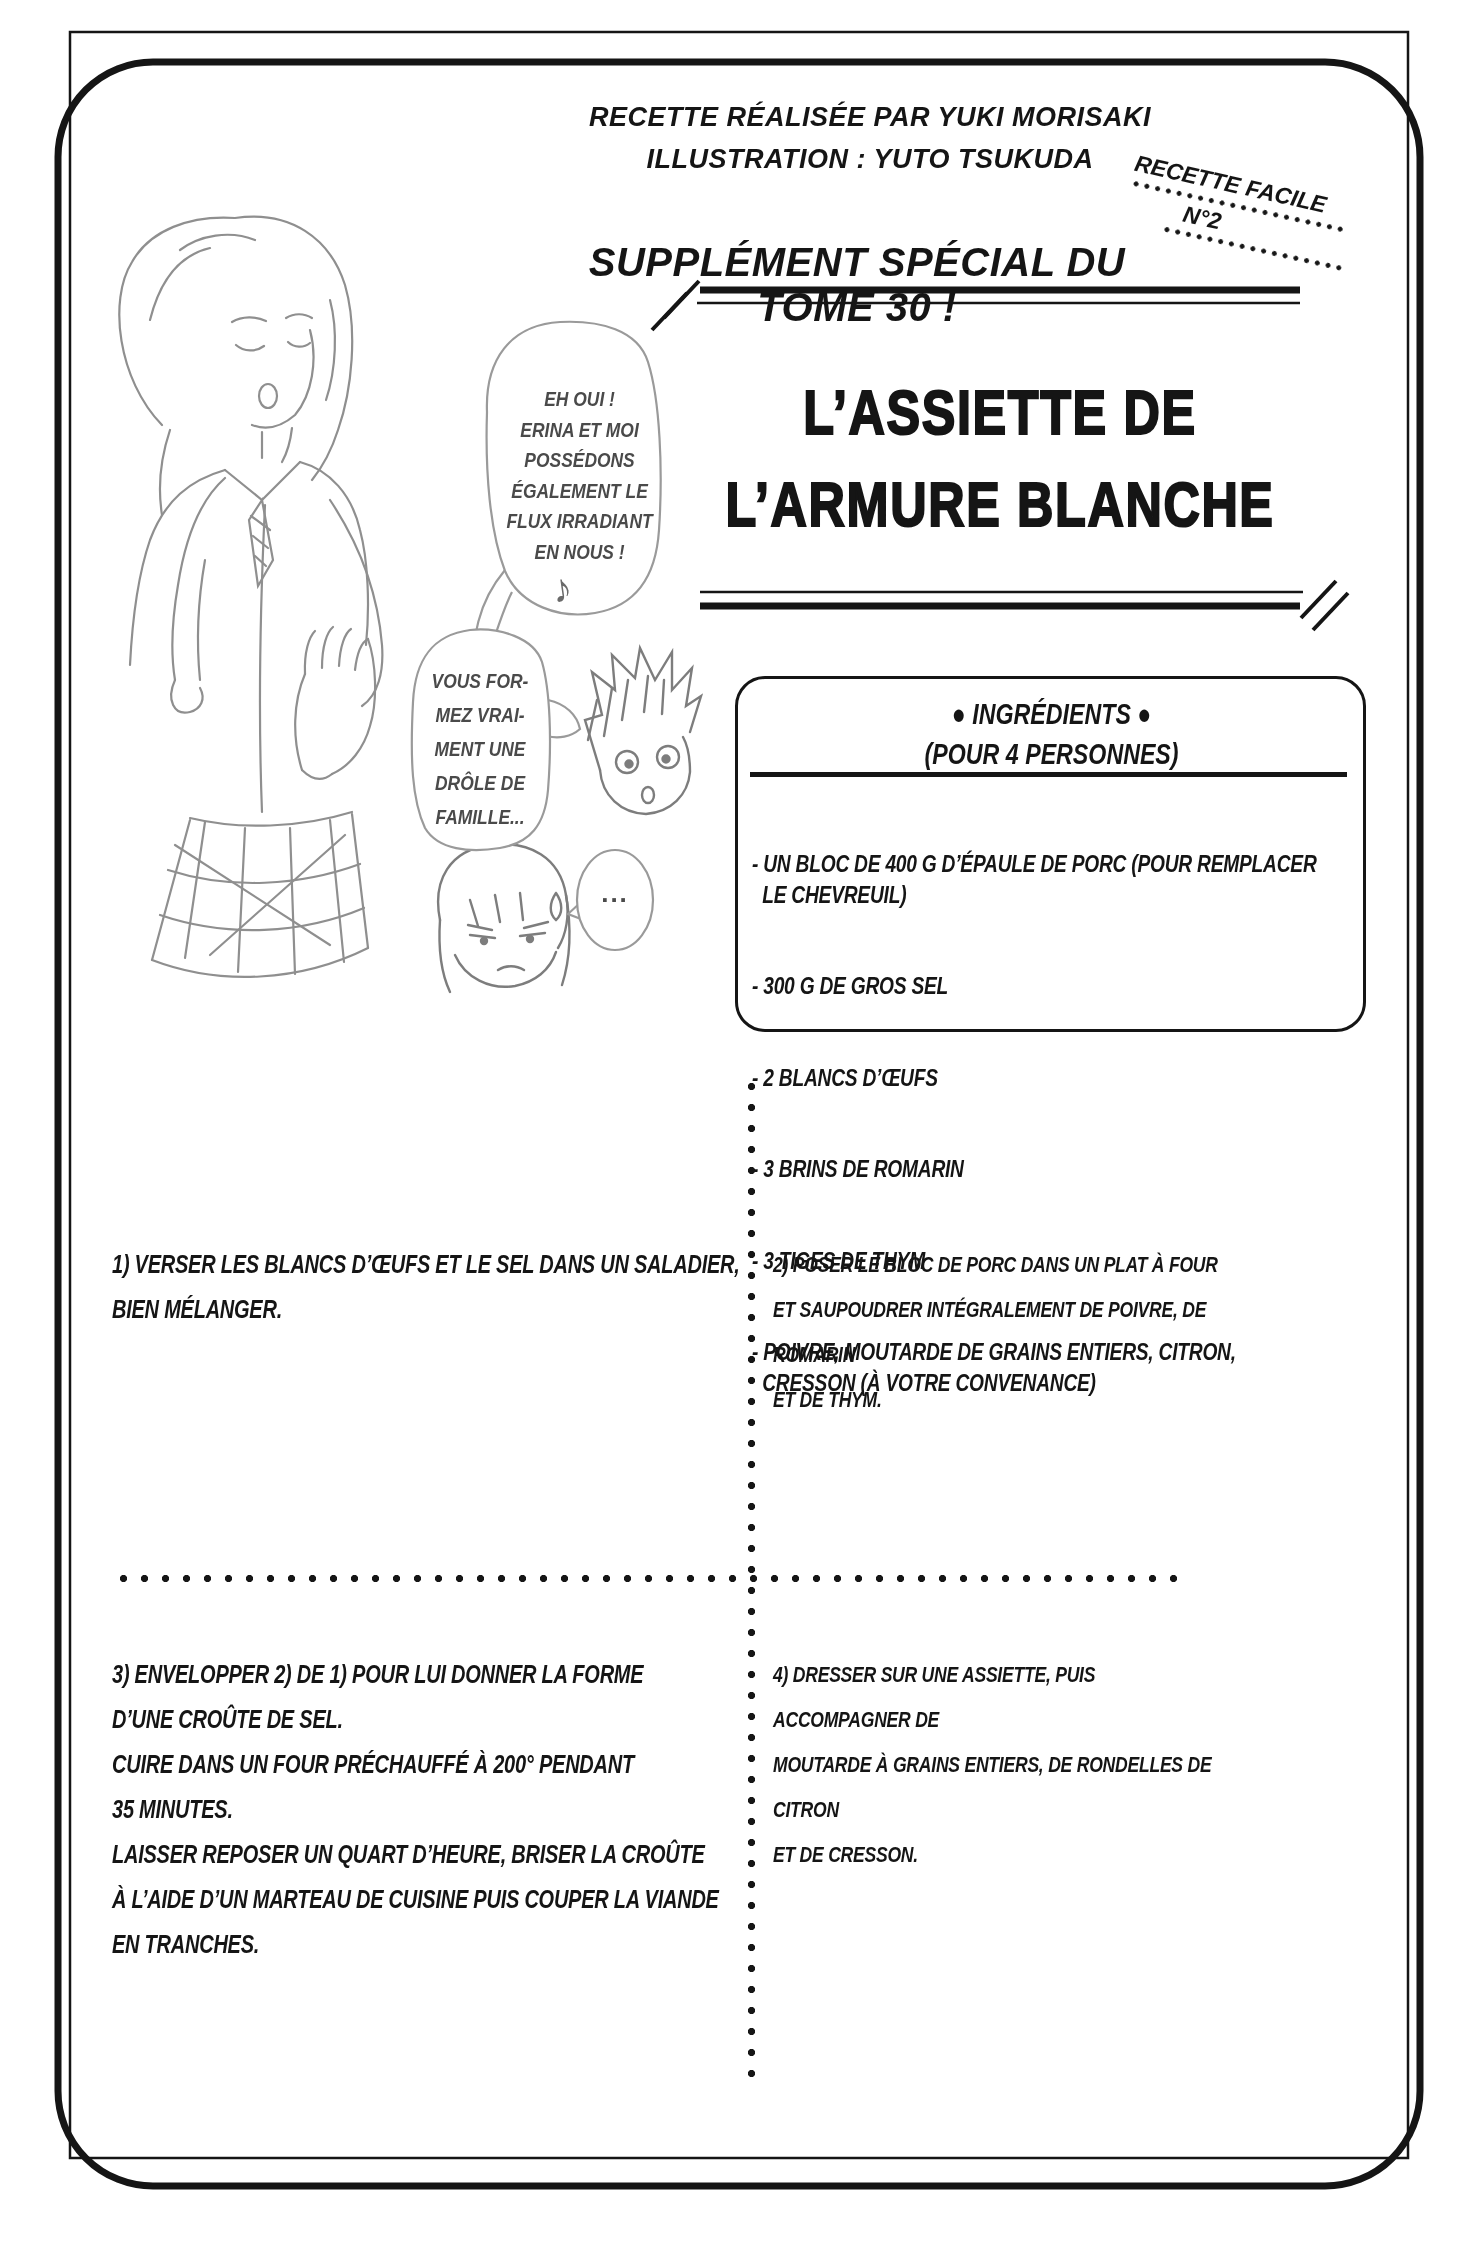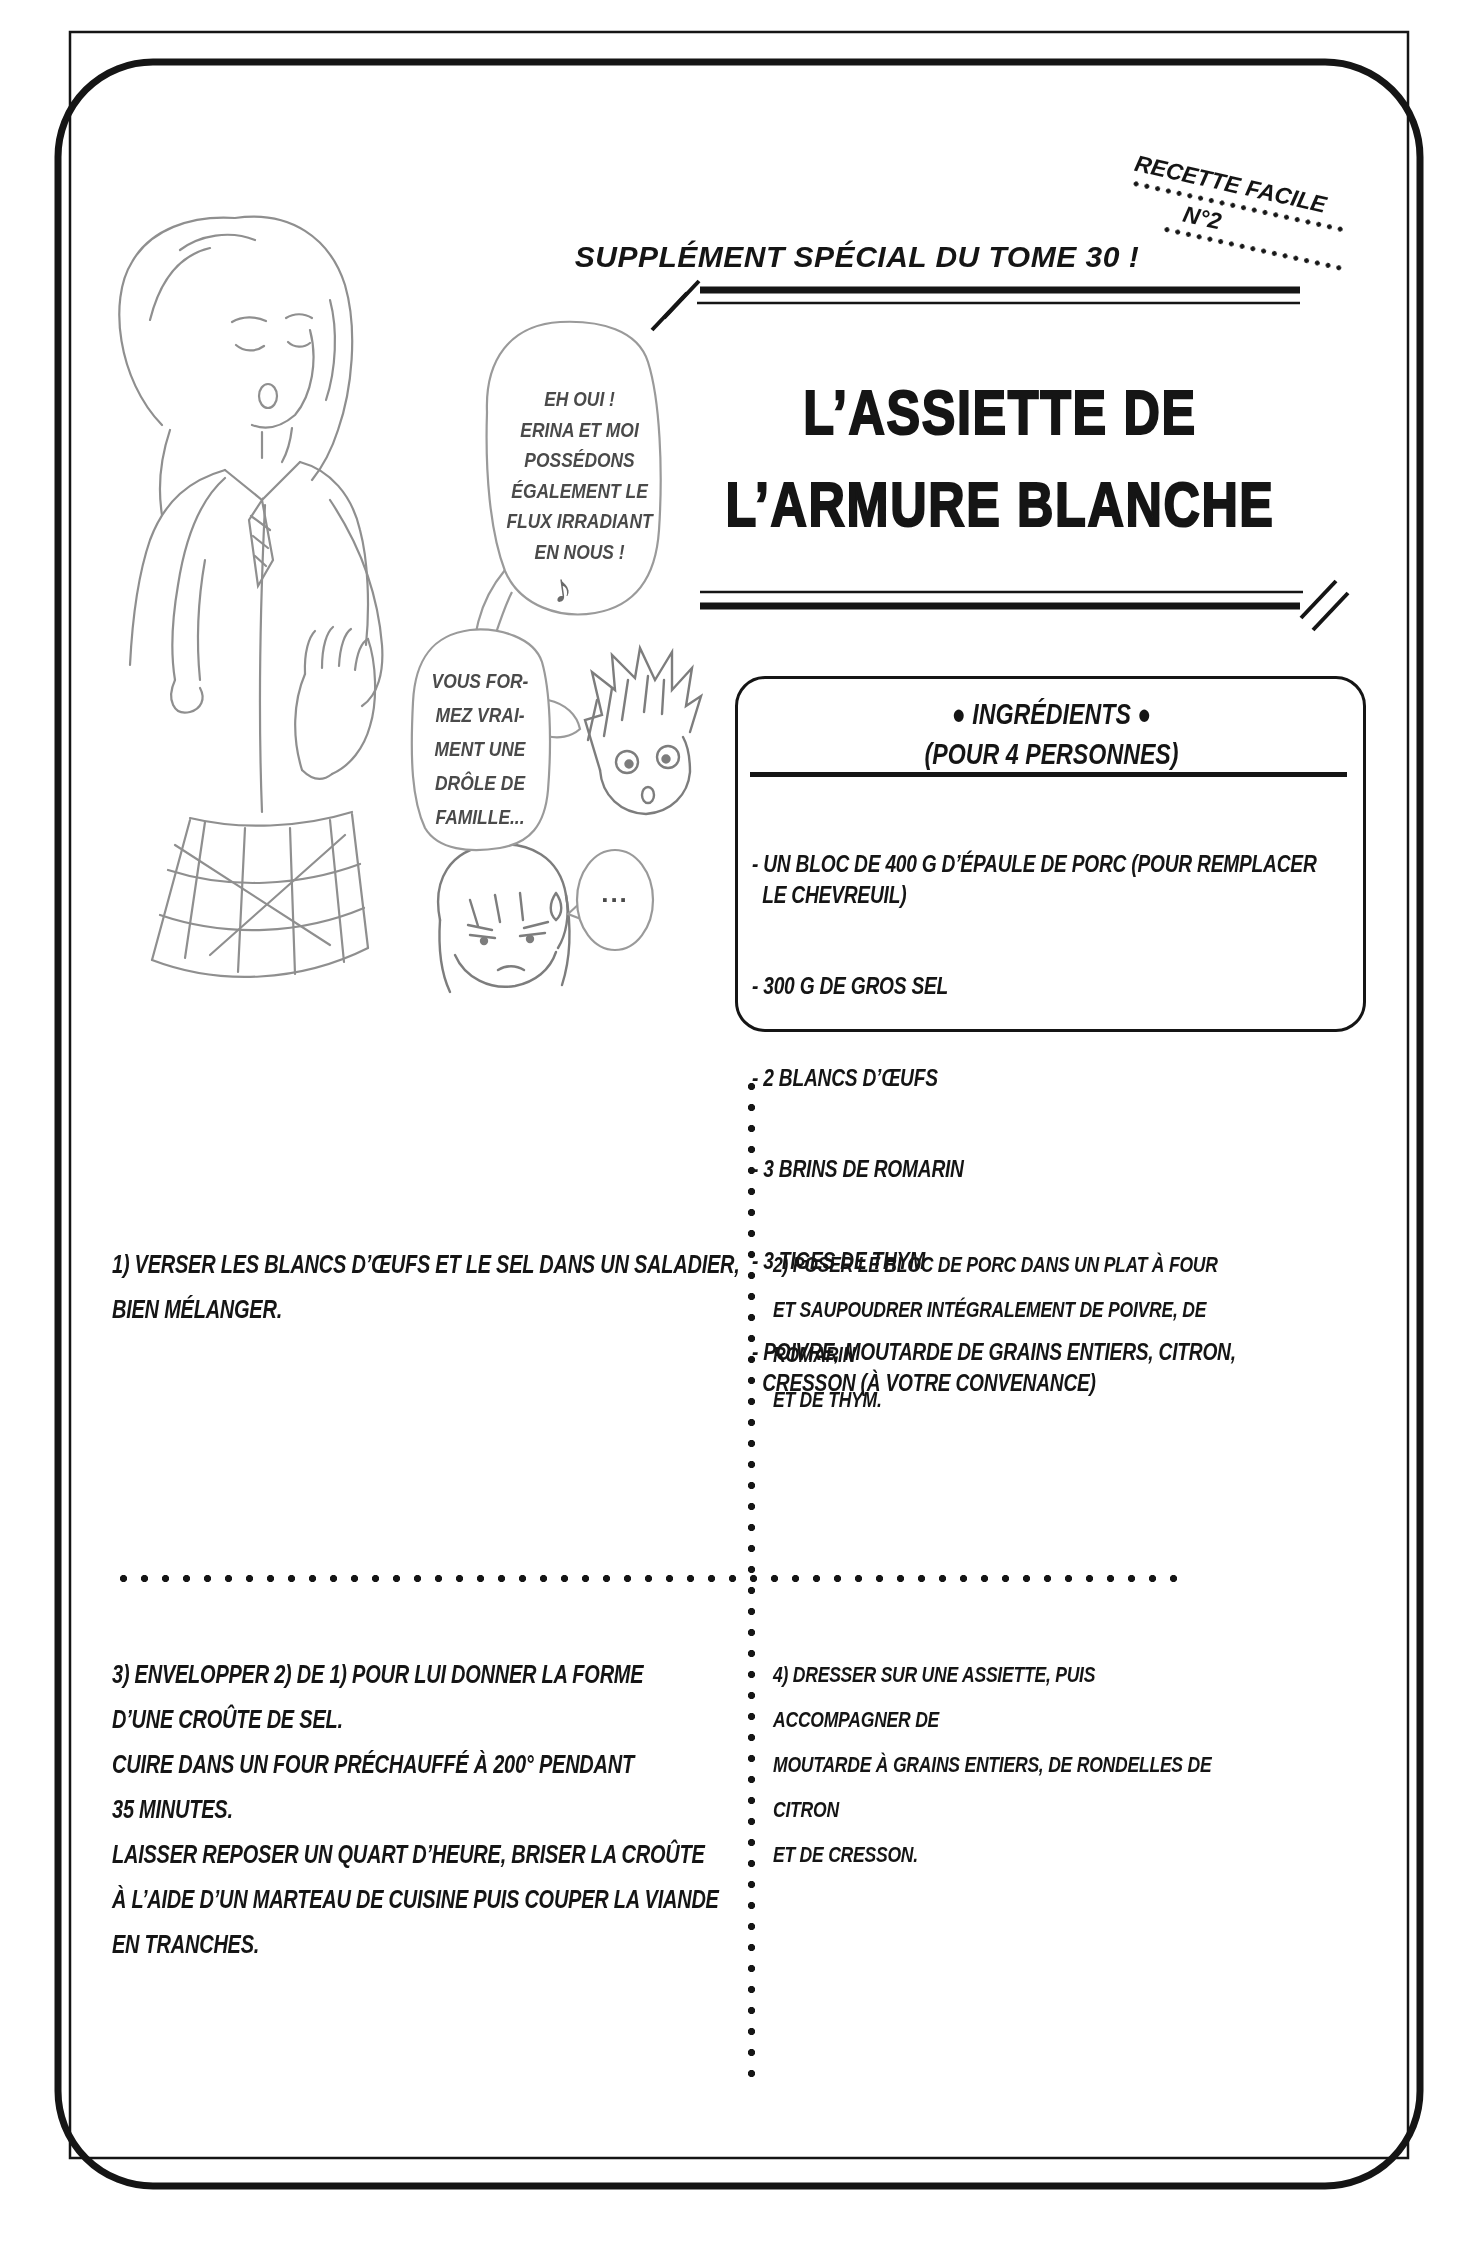--- a/index.html
+++ b/index.html
@@ -7,21 +7,21 @@
         font-family:"Liberation Sans",sans-serif;color:#151515;overflow:hidden;margin:0 auto;}
   .abs{position:absolute;}
   .comic{font-style:italic;font-weight:bold;}
   .pre{white-space:pre-wrap;}
   .ctr{text-align:center;}
   .cx{transform-origin:0 0;}
   .sx80{transform:scaleX(.80);}
   .sx78{transform:scaleX(.78);}
   .sx85{transform:scaleX(.85);}
   .credits{font-size:27px;line-height:42px;letter-spacing:.5px;}
-  .supp{font-size:30px;letter-spacing:.5px;}
+  .supp{font-size:40px;letter-spacing:.5px;}
   .badge{transform:rotate(12.5deg);transform-origin:0 0;font-size:23px;}
   .dotrow{background-image:radial-gradient(circle,#161616 2.1px,rgba(0,0,0,0) 2.6px);
           background-size:11px 7px;background-repeat:repeat-x;height:7px;}
   .title{font-size:63px;line-height:92px;font-weight:bold;letter-spacing:2px;
          -webkit-text-stroke:2.2px #151515;}
   .ingbox{border:3.5px solid #151515;border-radius:30px;}
   .inghead{font-size:29px;line-height:40px;}
   .inglist{font-size:24px;line-height:30.5px;letter-spacing:-.3px;}
   .step{font-size:25px;line-height:45px;letter-spacing:-.3px;}
   .stepR{font-size:22.5px;line-height:45px;letter-spacing:-.3px;}
@@ -147,20 +147,24 @@
     <g fill="#ffffff" stroke="#9a9a9a" stroke-width="2.2">
       <path d="M505,570 C480,600 468,640 478,682 C492,650 500,615 512,592"></path>
       <path d="M560,322 C510,325 485,360 487,412 C485,472 490,532 505,571 C520,606 560,619 595,613 C636,606 656,576 659,530 C663,470 660,400 648,362 C638,330 600,320 560,322 Z"></path>
       <path d="M548,700 C566,704 577,715 580,729 C571,737 558,739 547,736"></path>
       <path d="M470,630 C432,635 415,660 413,702 C410,760 412,800 425,828 C438,850 470,853 500,848 C530,843 545,825 548,790 C552,740 550,690 542,662 C534,638 500,627 470,630 Z"></path>
       <path d="M580,903 L568,914 L581,919"></path>
       <ellipse cx="615" cy="900" rx="38" ry="50"></ellipse>
     </g>
   </svg>
 
+  <div class="abs comic credits ctr" style="left:520px;top:96px;width:700px;">
+    <div>RECETTE RÉALISÉE PAR YUKI MORISAKI</div>
+    <div>ILLUSTRATION : YUTO TSUKUDA</div>
+  </div>
 
   <div class="abs comic supp ctr" style="left:532px;top:240px;width:650px;">SUPPLÉMENT SPÉCIAL DU TOME 30 !</div>
 
   <div class="abs badge comic" style="left:1138px;top:150px;width:240px;">
     <div>RECETTE FACILE</div>
     <div class="dotrow" style="width:218px;margin-top:3px;"></div>
     <div style="margin-left:58px;margin-top:2px;">N°2</div>
     <div class="dotrow" style="width:185px;margin-left:40px;margin-top:2px;"></div>
   </div>
 

